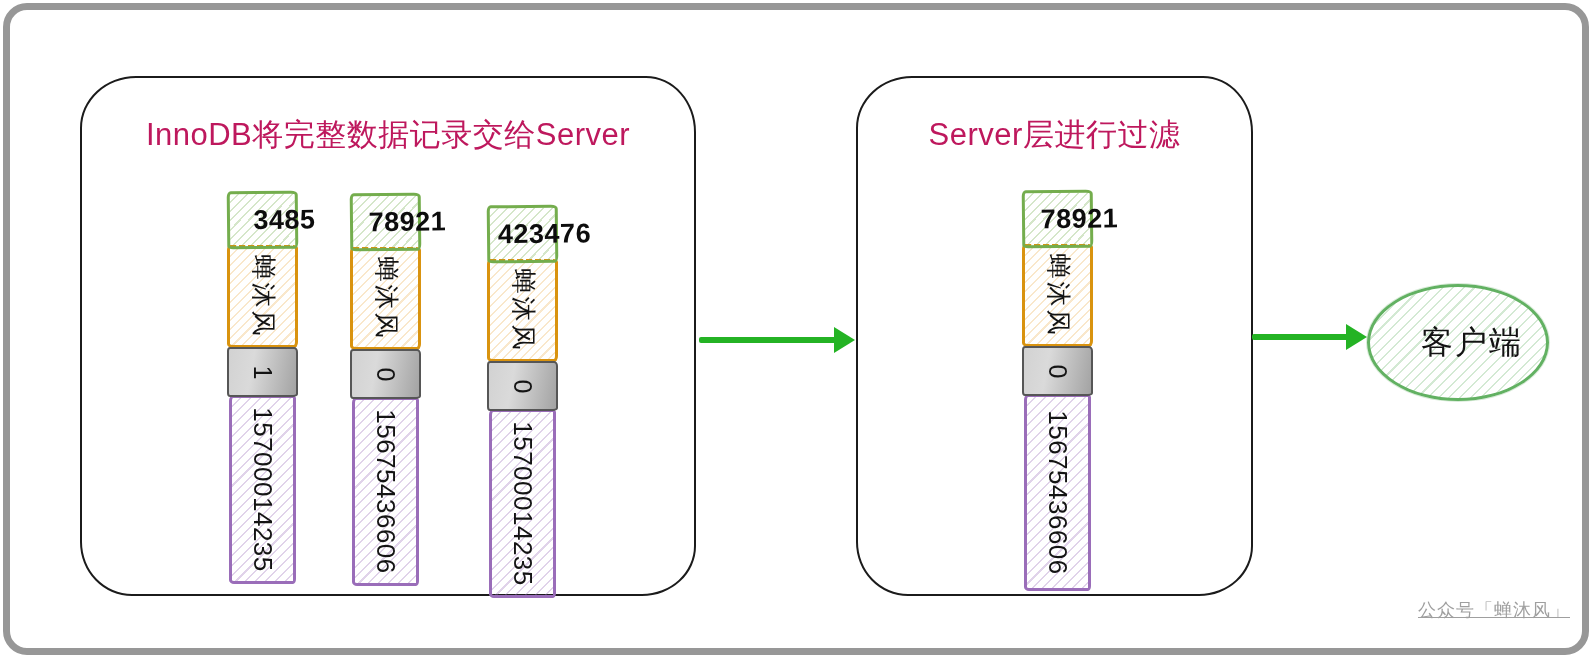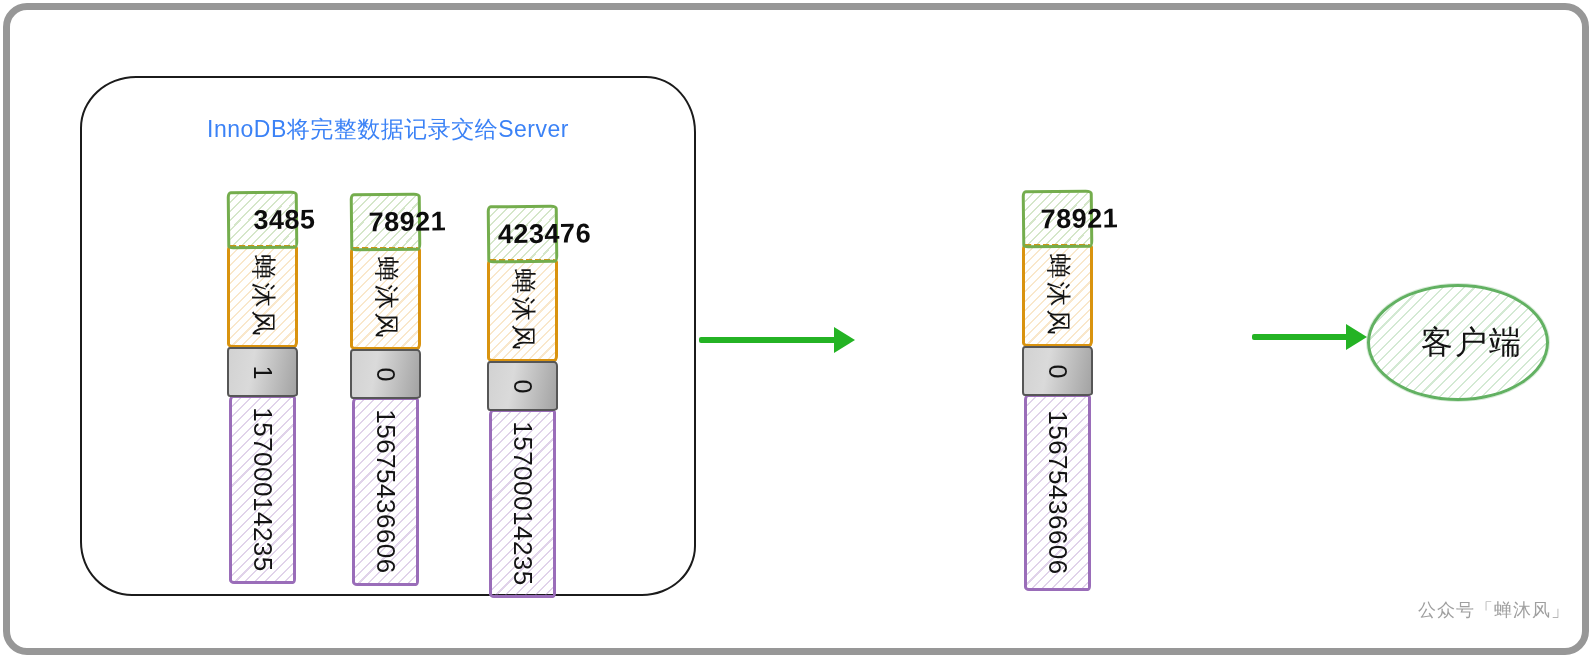--- a/index.html
+++ b/index.html
@@ -29,22 +29,22 @@
     border-radius: 56px 50px 54px 52px / 52px 56px 50px 54px;
     background: transparent;
   }
   .stage-box.stage1 { left: 80px;  top: 76px; width: 612px; height: 516px; }
   .stage-box.stage2 { left: 856px; top: 76px; width: 393px; height: 516px; }
 
   .stage-title {
     position: absolute;
     left: 0; right: 0; top: 36px;
     text-align: center;
-    font-size: 23px;
-    color: #3b82f6;
+    font-size: 31px;
+    color: #be185d;
     letter-spacing: 0.5px;
     white-space: nowrap;
   }
 
   
   .record {
     position: absolute;
     width: 71px;
     display: flex;
     flex-direction: column;
@@ -153,20 +153,21 @@
     letter-spacing: 2px;
     margin-left: 28px;
   }
 
   .watermark {
     position: absolute;
     right: 22px; top: 598px;
     font-size: 18px;
     color: var(--watermark-gray, #9f9f9f);
     letter-spacing: 1px;
+    text-decoration: underline;
   }
 </style>
 </head>
 <body>
 
 <div class="canvas">
 
   <div class="frame"></div>
 
   <div class="stage-box stage1">
@@ -216,20 +217,23 @@
     <div class="cell phone">
       <span class="vtext phone-text">15700014235</span>
     </div>
   </div>
 
   <div class="flow-arrow" style="left:699px; top:327px; width:156px;">
     <div class="arrow-line"></div>
     <div class="arrow-head"></div>
   </div>
 
+  <div class="stage-box stage2">
+    <div class="stage-title">Server层进行过滤</div>
+  </div>
 
   <div class="record" style="left:1022px; top:190px;">
     <div class="cell id">
       <span class="id-text">78921</span>
     </div>
     <div class="cell name">
       <span class="vtext name-text">蝉沐风</span>
     </div>
     <div class="cell flag">
       <span class="vtext flag-text">0</span>

